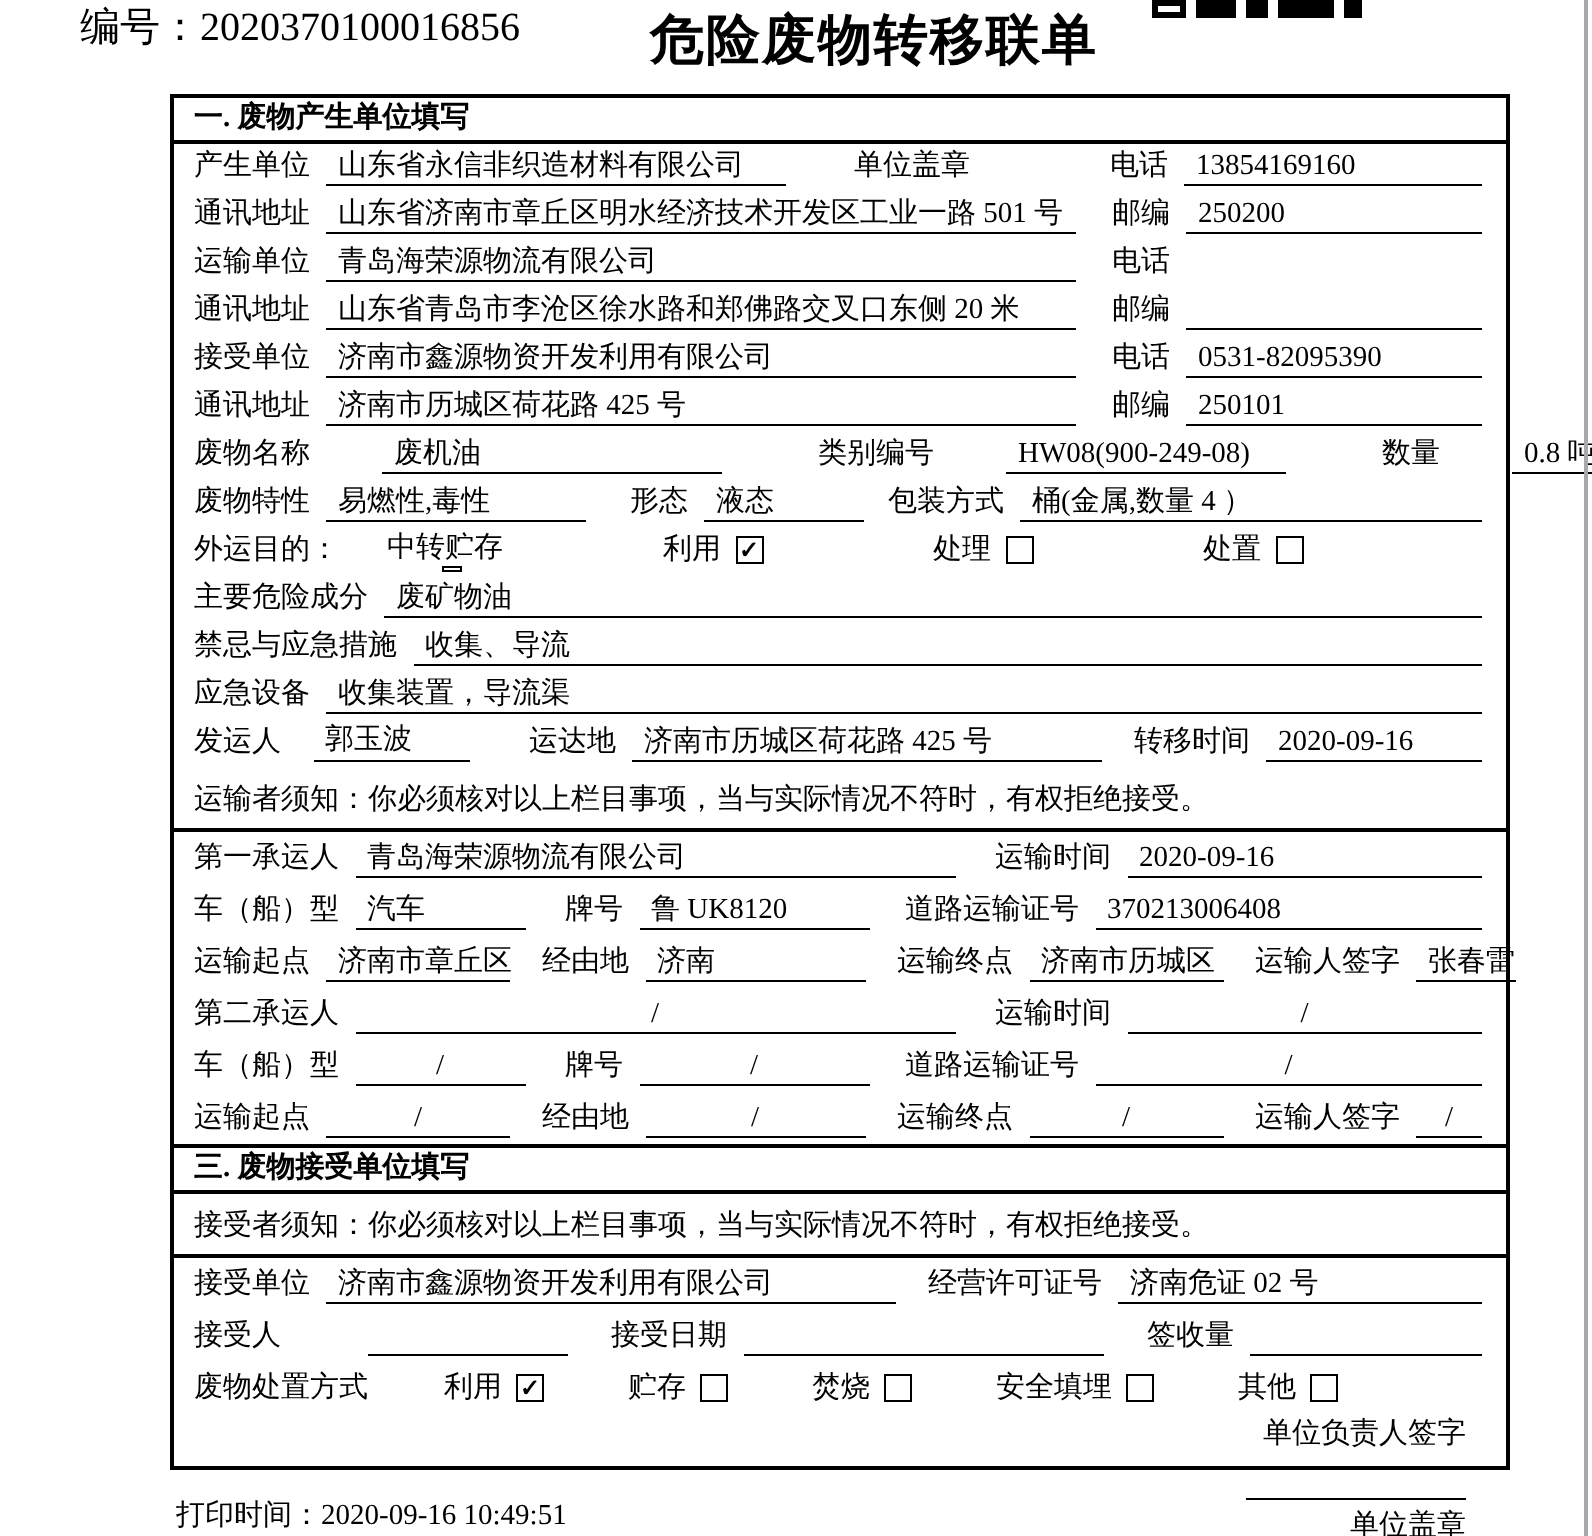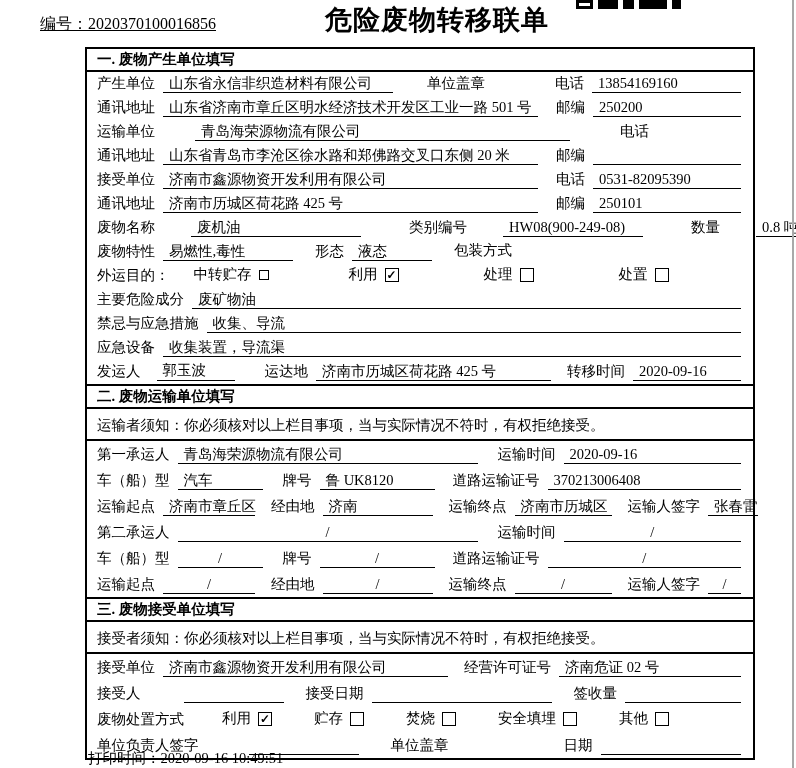--- a/index.html
+++ b/index.html
@@ -2,21 +2,21 @@
 <html><head>
 <meta charset="utf-8">
 <style>
   html,body{margin:0;padding:0;}
   body{
     width:796px;height:768px;background:#ffffff;color:#000;
     font-family:"Liberation Serif","DejaVu Serif",serif;
     position:relative;overflow:hidden;
   }
   .page{position:absolute;inset:0;}
-  .serial{position:absolute;left:40px;top:14px;font-size:16px;white-space:pre;text-decoration:underline;}
+  .serial{position:absolute;left:40px;top:0;font-size:20px;white-space:pre;}
   .title{
     position:absolute;left:437px;top:2px;transform:translateX(-50%);
     font-size:27px;font-weight:bold;white-space:nowrap;letter-spacing:1px;
   }
   
   .fragment{position:absolute;left:576px;top:0;height:9px;display:flex;gap:5px;align-items:flex-start;}
   .f-a{width:17px;height:9px;border:3px solid #000;box-sizing:border-box;}
   .f-b{width:20px;height:9px;background:#000;}
   .f-c{width:11px;height:9px;background:#000;}
   .f-d{width:28px;height:9px;background:#000;}
@@ -87,21 +87,21 @@
         <span class="lb" style="margin-left: 26px;">单位盖章</span>
         <span class="lb" style="margin-left: 62px;">电话</span>
         <span class="val grow">13854169160</span>
       </div>
       <div class="row" style="height: 24px;">
         <span class="lb">通讯地址</span>
         <span class="val" style="width: 375px;">山东省济南市章丘区明水经济技术开发区工业一路 501 号</span>
         <span class="lb" style="margin-left: 10px;">邮编</span>
         <span class="val grow">250200</span>
       </div>
-      <div class="row" style="height: 24px; gap: 32px;">
+      <div class="row" style="height: 24px;">
         <span class="lb">运输单位</span>
         <span class="val" style="width: 375px;">青岛海荣源物流有限公司</span>
         <span class="lb" style="margin-left: 10px;">电话</span>
       </div>
       <div class="row" style="height: 24px;">
         <span class="lb">通讯地址</span>
         <span class="val" style="width: 375px;">山东省青岛市李沧区徐水路和郑佛路交叉口东侧 20 米</span>
         <span class="lb" style="margin-left: 10px;">邮编</span>
         <span class="val grow"></span>
       </div>
@@ -123,25 +123,26 @@
         <span class="lb" style="margin-left: 12px;">类别编号</span>
         <span class="val" style="width: 140px;">HW08(900-249-08)</span>
         <span class="lb" style="margin-left: 12px;">数量</span>
         <span class="val grow">0.8 吨</span>
       </div>
       <div class="row" style="height: 24px;">
         <span class="lb">废物特性</span>
         <span class="val" style="width: 130px;">易燃性,毒性</span>
         <span class="lb" style="margin-left: 14px;">形态</span>
         <span class="val" style="width: 80px;">液态</span>
-        <span class="lb" style="margin-left: 14px; font-family: Liberation Mono, monospace;">包装方式</span>
+        <span class="lb" style="margin-left: 4px;">包装方式</span>
+        <span class="val grow">桶(金属,数量 4 ）</span>
       </div>
       <div class="row" style="height: 24px;">
         <span class="lb">外运目的：</span>
-        <span class="ck" style="margin-left: 16px;"><span>中转贮存</span><span class="box small"></span></span>
+        <span class="ck" style="margin-left: 16px; flex-direction: column;"><span>中转贮存</span><span class="box small"></span></span>
         <span class="ck" style="margin-left: 80px;"><span>利用</span><span class="box">✓</span></span>
         <span class="ck" style="margin-left: 85px; text-align: right;"><span>处理</span><span class="box"></span></span>
         <span class="ck" style="margin-left: 85px; text-align: center;"><span>处置</span><span class="box"></span></span>
       </div>
       <div class="row" style="height: 24px;">
         <span class="lb">主要危险成分</span>
         <span class="val grow">废矿物油</span>
       </div>
       <div class="row" style="height: 24px;">
         <span class="lb">禁忌与应急措施</span>
@@ -152,21 +153,20 @@
         <span class="val grow">收集装置，导流渠</span>
       </div>
       <div class="row" style="height: 24px;">
         <span class="lb">发运人</span>
         <span class="val" style="width: 78px; margin-left: 8px; font-family: Liberation Mono, monospace;">郭玉波</span>
         <span class="lb" style="margin-left: 22px;">运达地</span>
         <span class="val" style="width: 235px;">济南市历城区荷花路 425 号</span>
         <span class="lb" style="margin-left: 8px;">转移时间</span>
         <span class="val grow">2020-09-16</span>
       </div>
-      <div class="sec-h mid">二. 废物运输单位填写</div>
       <div class="sec-note">运输者须知：你必须核对以上栏目事项，当与实际情况不符时，有权拒绝接受。</div>
       <div class="row" style="height: 26px;">
         <span class="lb">第一承运人</span>
         <span class="val" style="width: 300px;">青岛海荣源物流有限公司</span>
         <span class="lb" style="margin-left: 12px;">运输时间</span>
         <span class="val grow">2020-09-16</span>
       </div>
       <div class="row" style="height: 26px;">
         <span class="lb">车（船）型</span>
         <span class="val" style="width: 85px;">汽车</span>
@@ -226,21 +226,21 @@
         <span class="val grow"></span>
       </div>
       <div class="row" style="height: 26px;">
         <span class="lb">废物处置方式</span>
         <span class="ck" style="margin-left: 30px;"><span>利用</span><span class="box">✓</span></span>
         <span class="ck" style="margin-left: 42px;"><span>贮存</span><span class="box"></span></span>
         <span class="ck" style="margin-left: 42px;"><span>焚烧</span><span class="box"></span></span>
         <span class="ck" style="margin-left: 42px;"><span>安全填埋</span><span class="box"></span></span>
         <span class="ck" style="margin-left: 42px;"><span>其他</span><span class="box"></span></span>
       </div>
-      <div class="row" style="height: 26px;">
+      <div class="row" style="height: 26px; flex-direction: column;">
         <span class="lb">单位负责人签字</span>
         <span class="val" style="width: 110px; margin-left: 42px;"></span>
         <span class="lb" style="margin-left: 24px;">单位盖章</span>
         <span class="lb" style="margin-left: 107px;">日期</span>
         <span class="val grow"></span>
       </div>
     </div>
 
   <div class="print-line"><span>打印时间：</span><span>2020-09-16 10:49:51</span></div>
 

